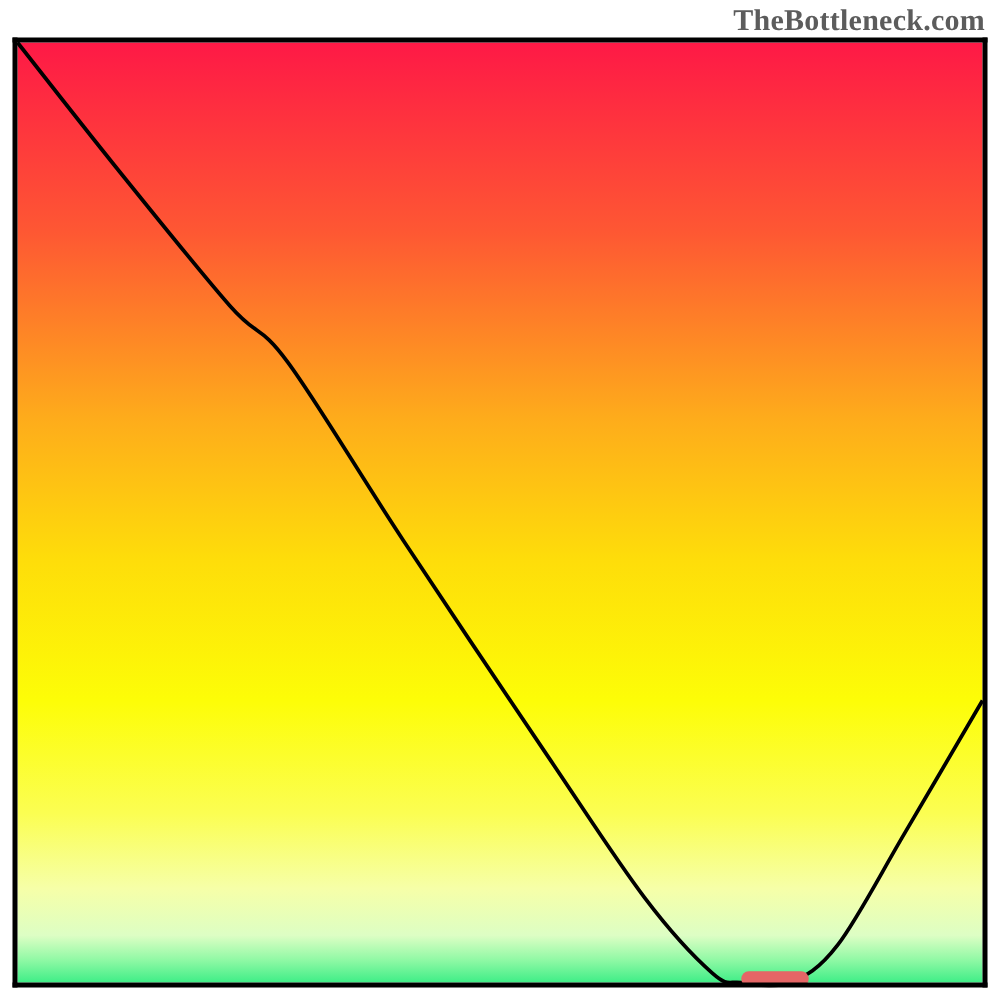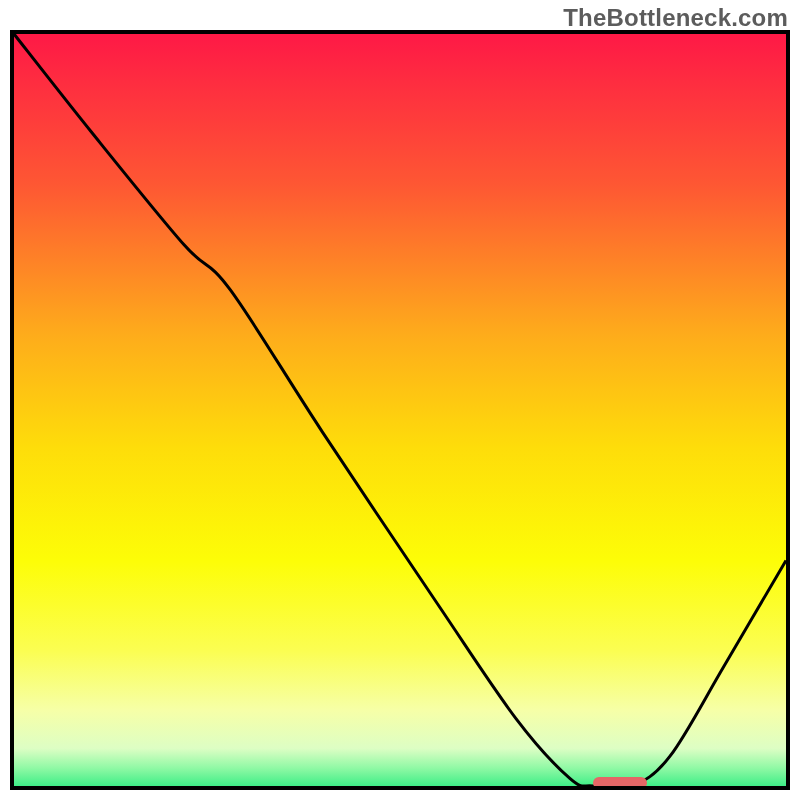--- a/index.html
+++ b/index.html
@@ -30,21 +30,21 @@
     background: #000;
   }
   .border-top    { left: 0; top: 0; width: 780px; height: 4px; }
   .border-bottom { left: 0; bottom: 0; width: 780px; height: 4px; }
   .border-left   { left: 0; top: 0; width: 4px; height: 760px; }
   .border-right  { right: 0; top: 0; width: 4px; height: 760px; }
   .watermark {
     position: absolute;
     top: 4px;
     right: 12px;
-    font-family: Liberation Sans, sans-serif;
+    font-family: Liberation Serif, serif;
     font-size: 24px;
     font-weight: 600;
     color: #5c5c5c;
     letter-spacing: 0.2px;
   }
   svg {
     position: absolute;
     left: 0;
     top: 0;
     width: 780px;

